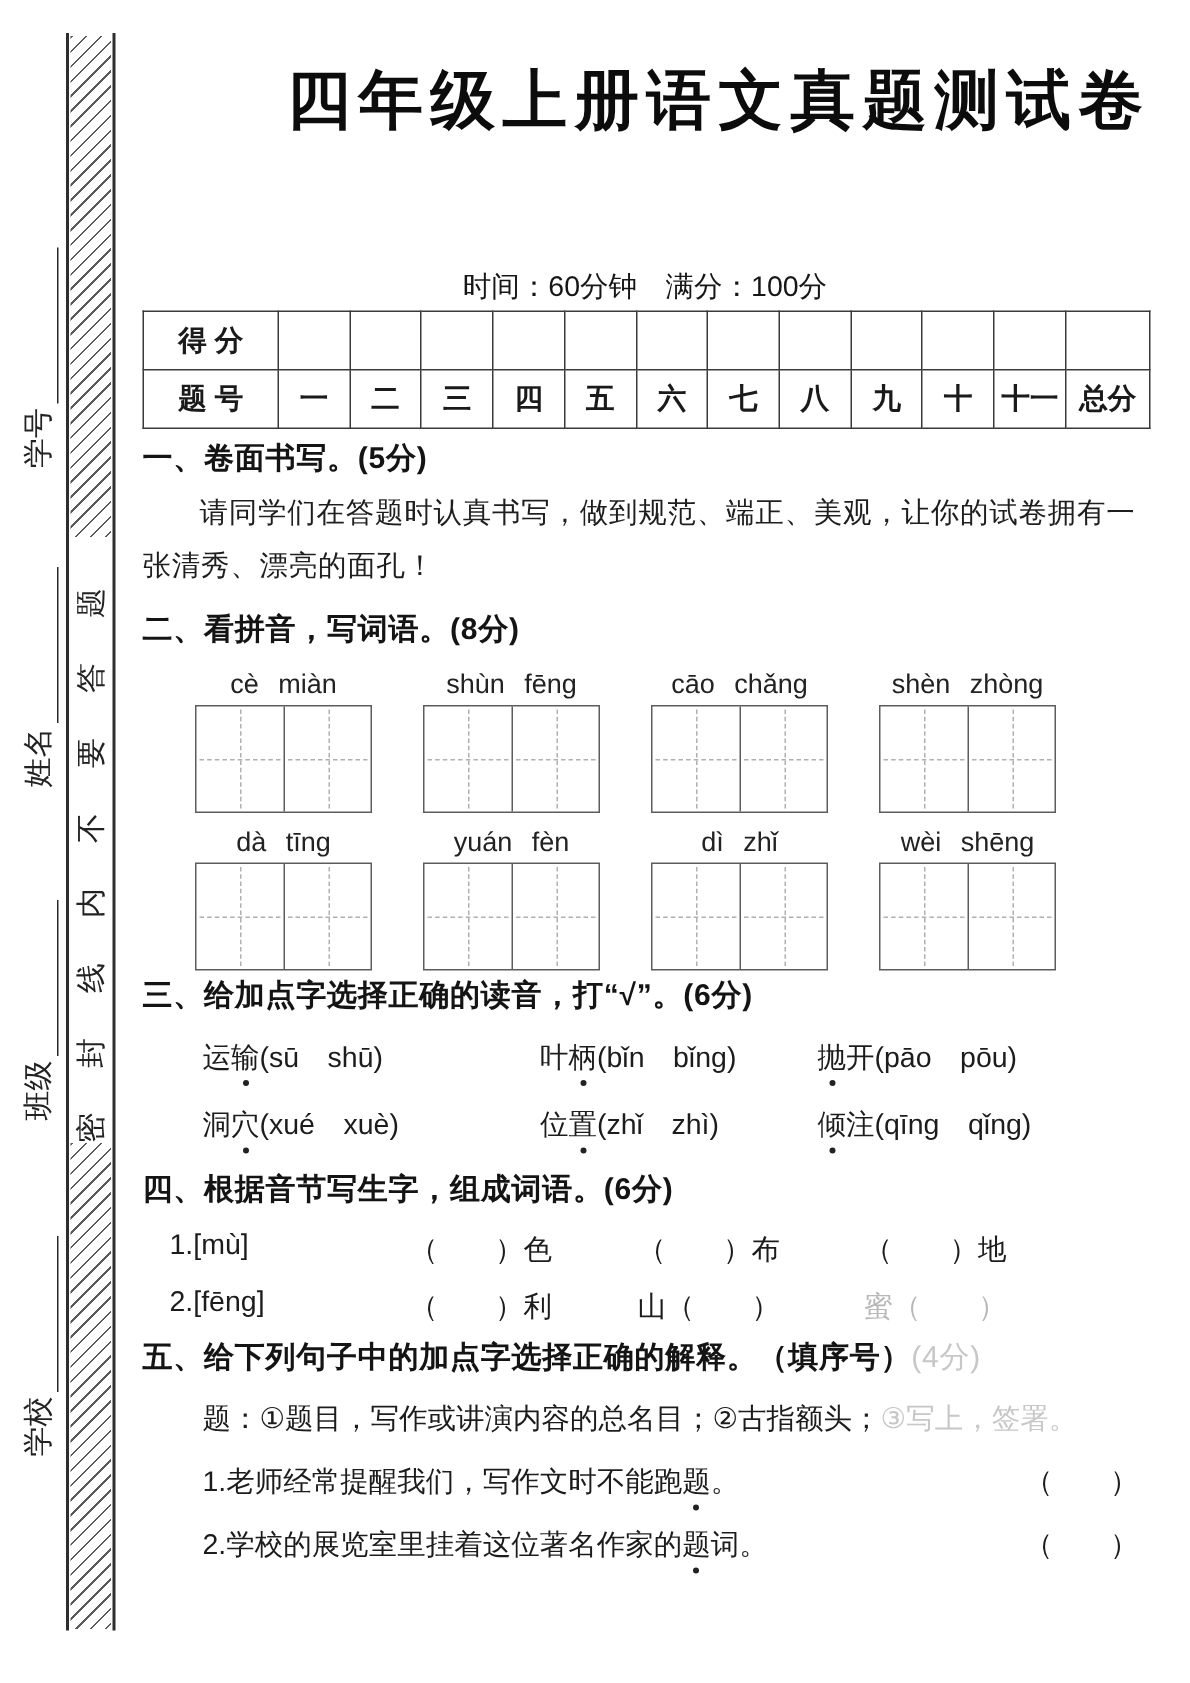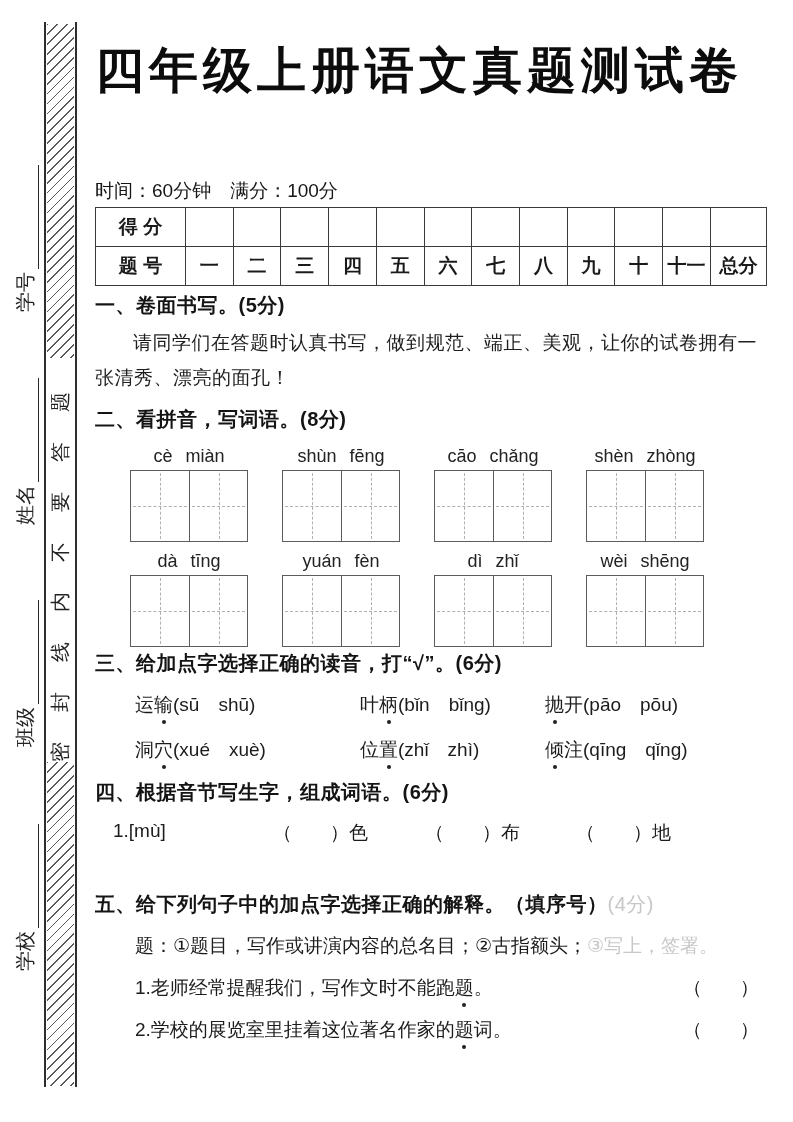--- a/index.html
+++ b/index.html
@@ -27,23 +27,23 @@
   .seal-text {
     position:absolute; left:-140px; top:549px; width:400px; height:26px;
     transform:rotate(-90deg); text-align:center;
     font-size:20px; letter-spacing:30px; color:#222; white-space:nowrap;
   }
 
   
   .main { position:absolute; left:95px; top:0; width:672px; height:1122px; }
   .abs { position:absolute; left:0; width:672px; }
 
-  .title   { top:38px; text-align:left; font-size:49px; font-weight:bold; letter-spacing:5px; color:#0c0c0c; }
+  .title   { top:38px; text-align:right; font-size:43px; font-weight:bold; letter-spacing:5px; color:#0c0c0c; }
   .subtitle{ top:108px; text-align:center; font-size:31px; font-weight:bold; letter-spacing:4px; color:#111; }
-  .meta    { top:178px; text-align:left; font-size:19px; color:#161616; padding-right:2px; }
+  .meta    { top:178px; text-align:center; font-size:19px; color:#161616; padding-right:2px; }
 
   table.score { top:207px; position:absolute; width:672px; border-collapse:collapse; table-layout:fixed; }
   table.score th, table.score td {
     border:1.6px solid #3a3a3a; height:39px; font-size:19px; font-weight:bold;
     text-align:center; vertical-align:middle; color:#1a1a1a;
   }
   table.score td { font-weight:normal; }
 
   .sec-h { font-size:20px; font-weight:bold; color:#141414; letter-spacing:0.5px; }
   .s1h { top:292px; }
@@ -266,20 +266,26 @@
     <div><span></span><span class="dotc">倾</span><span>注</span><span>(qīng　qǐng)</span></div>
   </div>
 
   <div class="abs sec-h s4h">四、根据音节写生字，组成词语。(6分)</div>
   <div class="abs s4row s4row1">
     <span>1.[mù]</span>
     <span>（　　）色</span>
     <span>（　　）布</span>
     <span>（　　）地</span>
   </div>
+  <div class="abs s4row s4row2">
+    <span>2.[fēng]</span>
+    <span>（　　）利</span>
+    <span>山（　　）</span>
+    <span class="faded2">蜜（　　）</span>
+  </div>
 
   <div class="abs sec-h s5h">
     <span>五、给下列句子中的加点字选择正确的解释。（填序号）</span><span class="faded" style="font-weight:normal;">(4分)</span>
   </div>
   <div class="abs s5x">
     <span>题：①题目，写作或讲演内容的总名目；②古指额头；</span><span class="faded">③写上，签署。</span>
   </div>
   <div class="abs s5row s5row1">
     <span><span>1.老师经常提醒我们，写作文时不能跑</span><span class="dotc">题</span><span>。</span></span>
     <span>（　　）</span>

